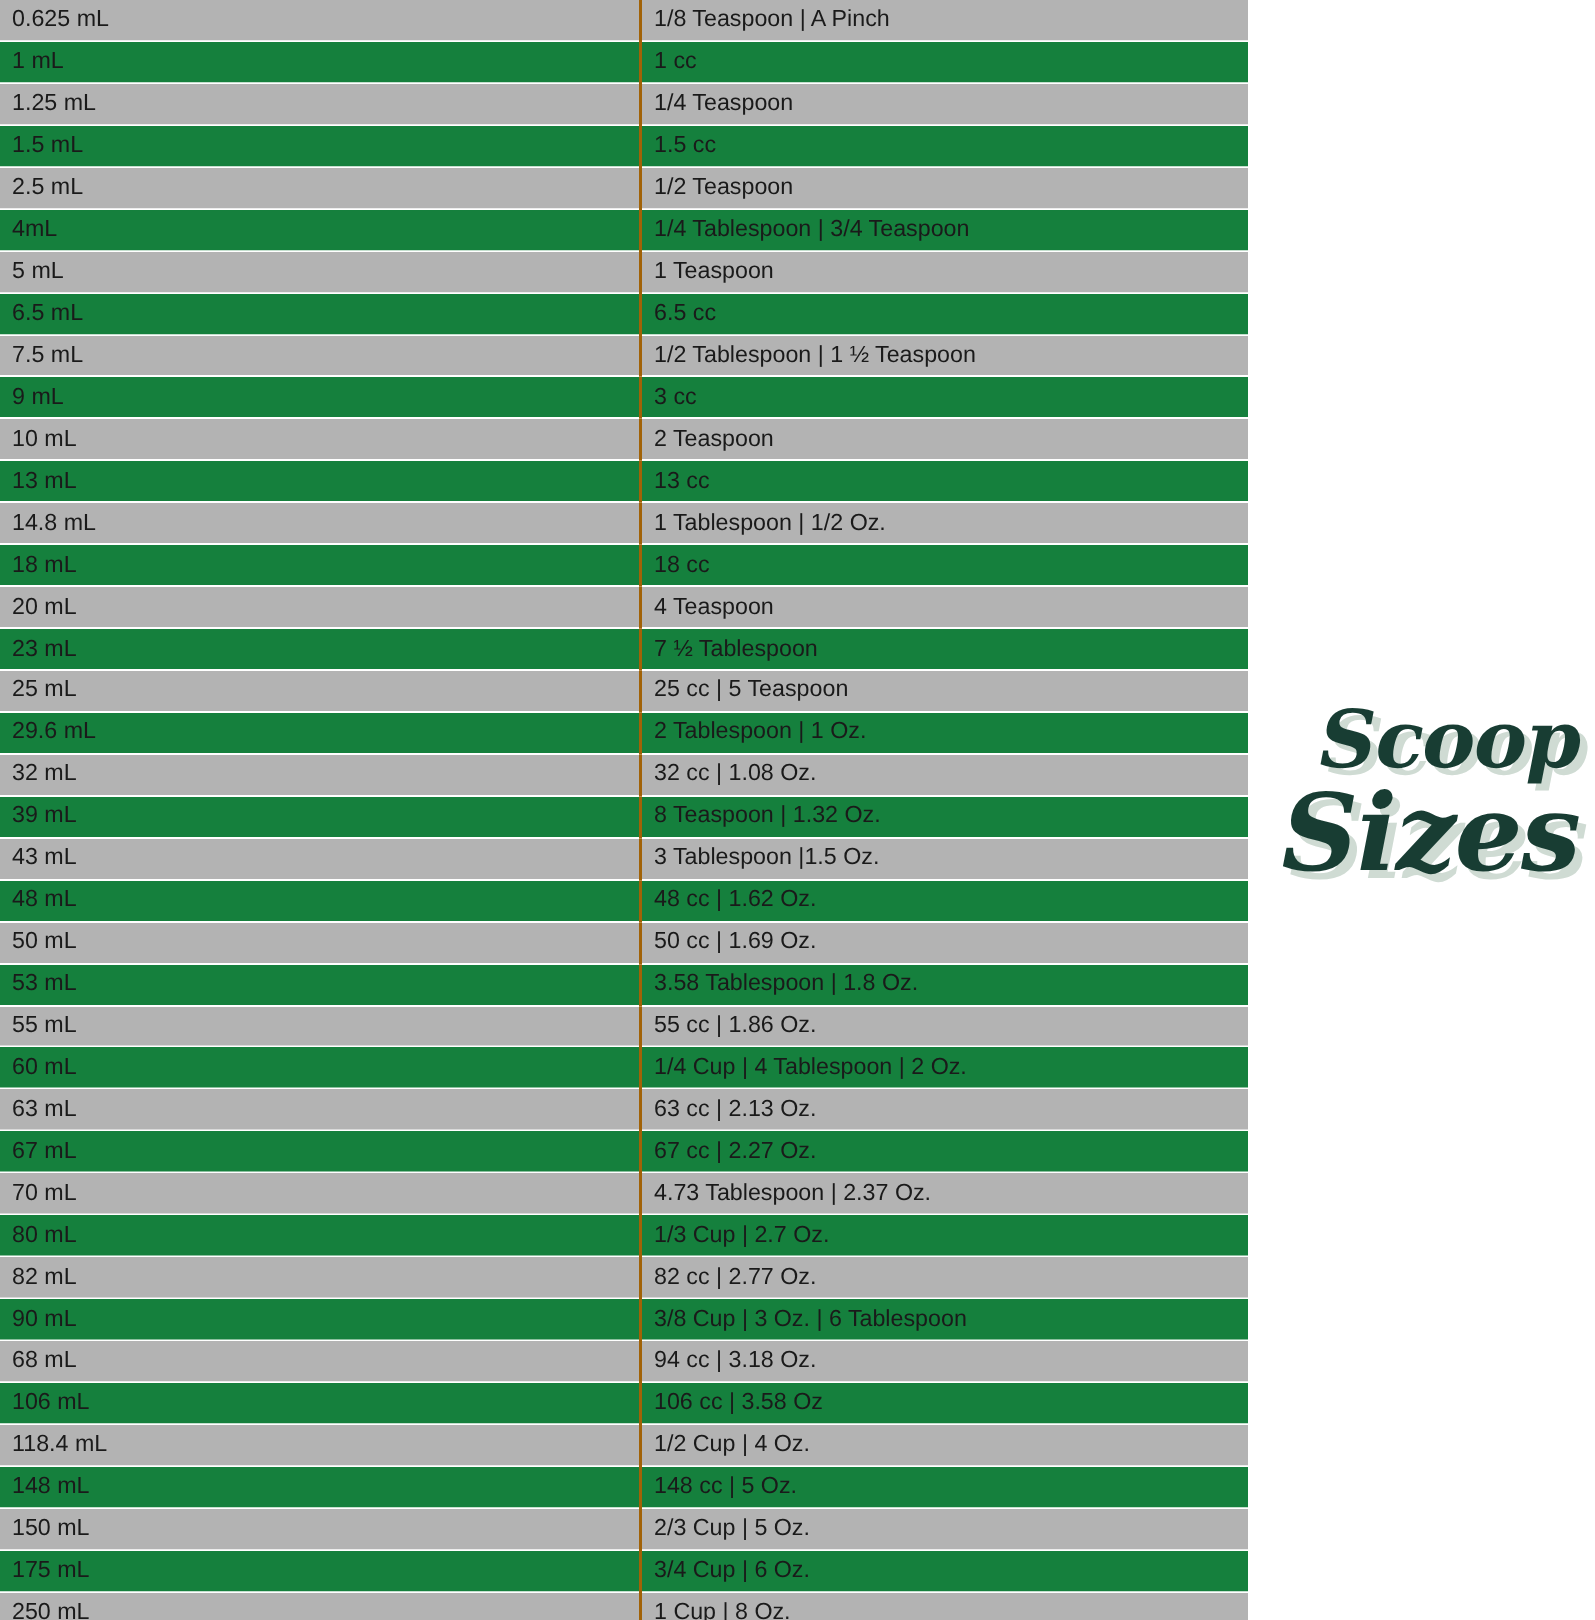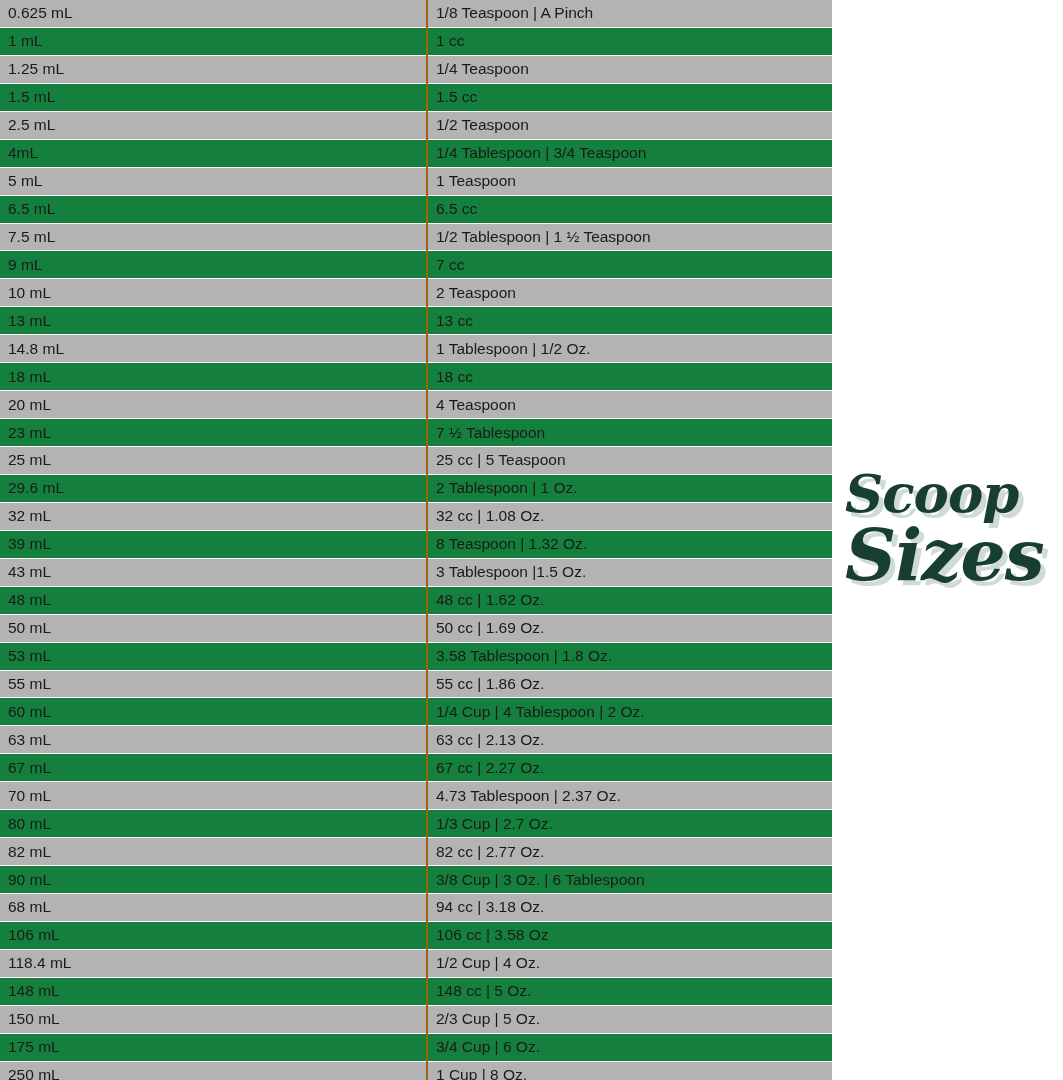--- a/index.html
+++ b/index.html
@@ -41,21 +41,21 @@
     background: #b3b3b3;
   }
   #conversion-table tr.plain td {
     background: #15803d;
   }
   .logo {
     position: absolute;
     left: 845px;
     top: 468px;
     width: 208px;
-    text-align: left;
+    text-align: right;
     font-family: "DejaVu Serif", serif;
     font-weight: 700;
     font-style: italic;
     color: #183d33;
     line-height: 0.95;
     letter-spacing: -1px;
   }
   .logo-line1 {
     font-size: 53px;
     text-shadow: 5px 5px 0 #cfdbd3;
@@ -104,21 +104,21 @@
       <tr class="plain">
         <td class="col-ml">6.5 mL</td>
         <td class="col-equiv">6.5 cc</td>
       </tr>
       <tr class="shade">
         <td class="col-ml">7.5 mL</td>
         <td class="col-equiv">1/2 Tablespoon | 1 ½ Teaspoon</td>
       </tr>
       <tr class="plain">
         <td class="col-ml">9 mL</td>
-        <td class="col-equiv">7 cc</td>
+        <td class="col-equiv">3 cc</td>
       </tr>
       <tr class="shade">
         <td class="col-ml">10 mL</td>
         <td class="col-equiv">2 Teaspoon</td>
       </tr>
       <tr class="plain">
         <td class="col-ml">13 mL</td>
         <td class="col-equiv">13 cc</td>
       </tr>
       <tr class="shade">

